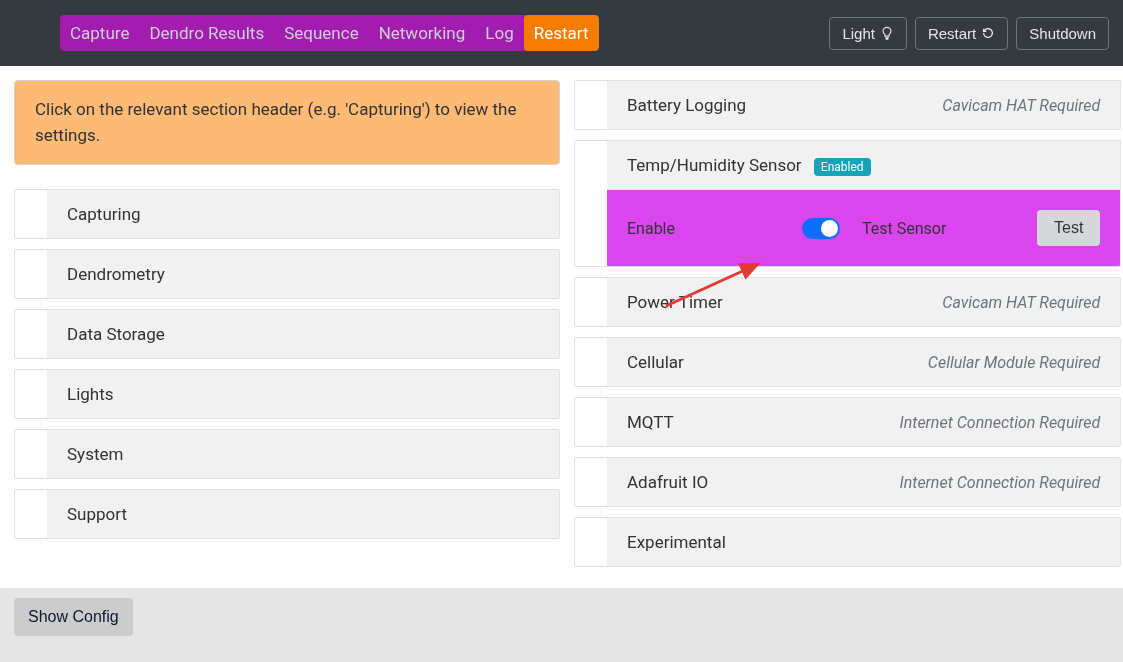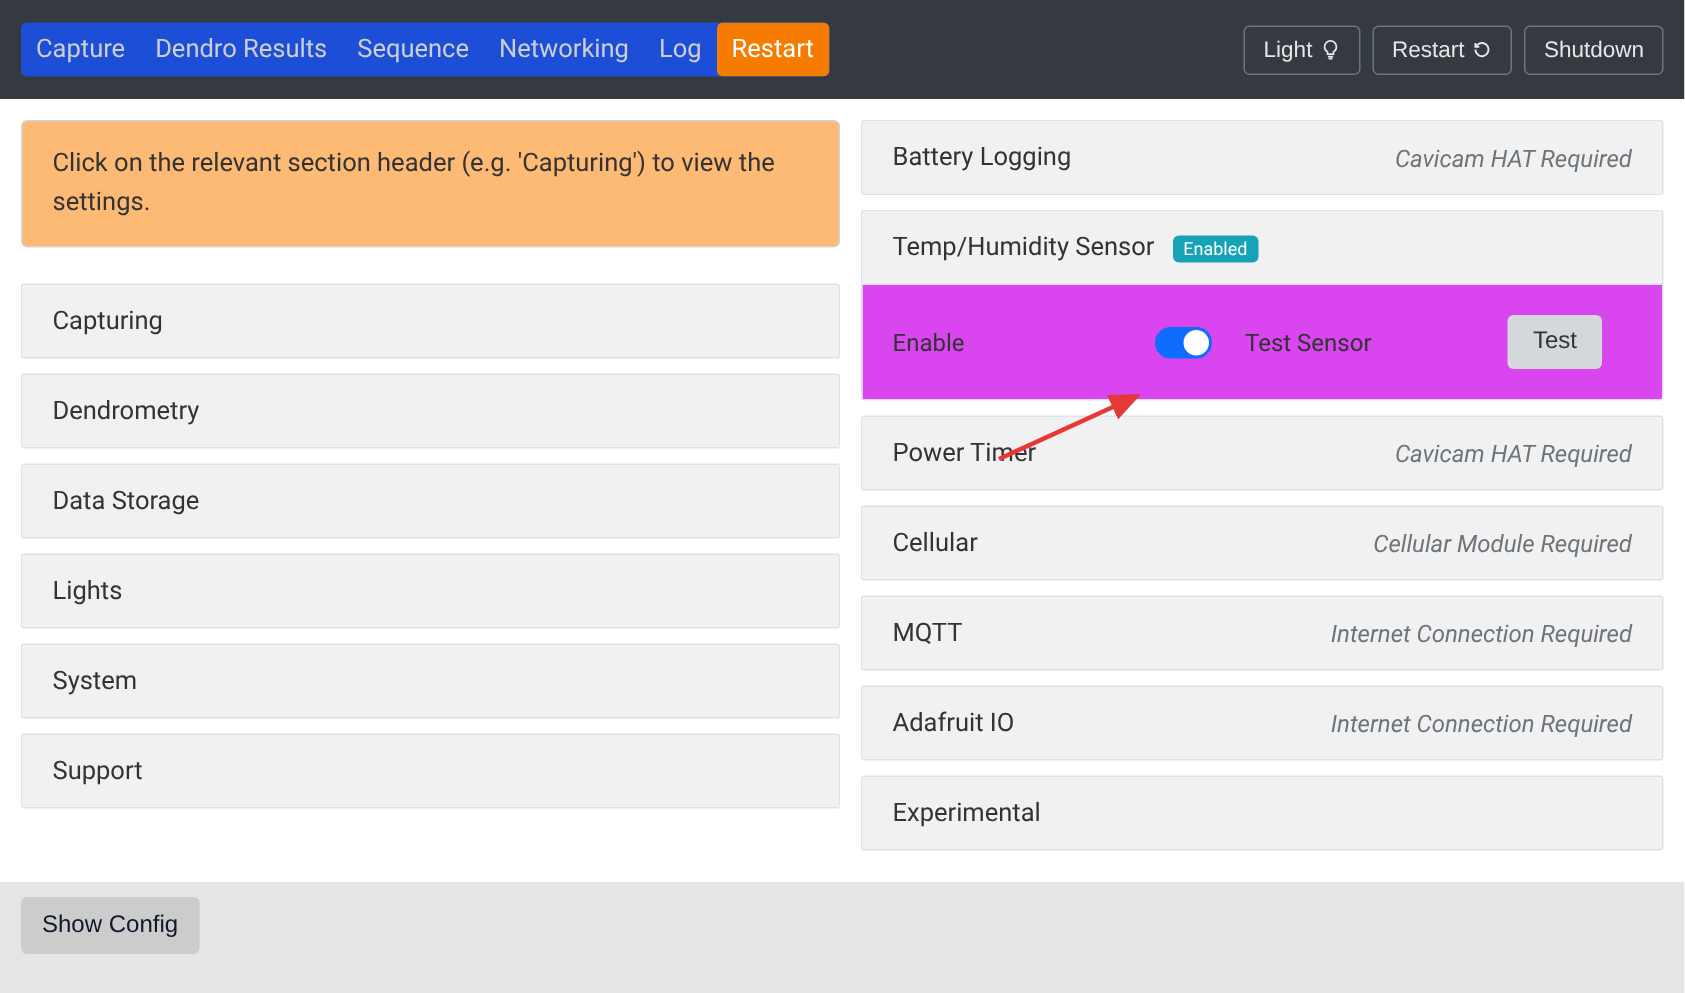--- a/index.html
+++ b/index.html
@@ -7,25 +7,26 @@
   
   .navbar {
     background: #343a40;
     height: 66px;
     display: flex;
     align-items: center;
     padding: 0 14px;
     gap: 0;
   }
   .nav-group {
-    background: #1d4ed8;
+    background: #a21caf;
     border-radius: 4px;
     display: flex;
     align-items: center;
     overflow: hidden;
+    margin-left: 46px;
   }
   .nav-item {
     padding: 8px 10px;
     color: #cdd0d3;
     cursor: pointer;
     font-size: 17px;
   }
   .nav-item.active {
     background: #f57c00;
     color: #fff;
@@ -66,20 +67,21 @@
     padding: 16px 20px;
     color: #333;
     font-size: 17px;
     line-height: 1.5;
   }
   
   .panel {
     border: 1px solid #dee2e6;
     border-radius: 2px;
     overflow: hidden;
+    padding-left: 32px;
   }
   .panel-header {
     background: #f1f1f1;
     padding: 14px 20px;
     display: flex;
     align-items: center;
     justify-content: space-between;
     font-size: 17px;
     color: #333;
     cursor: pointer;

